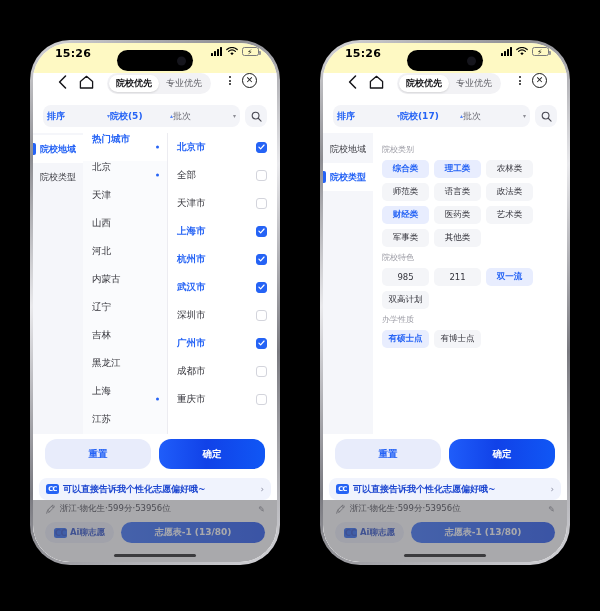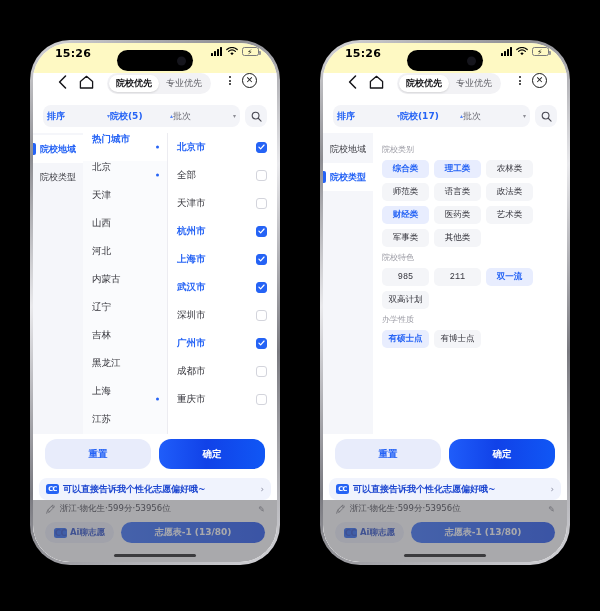--- a/index.html
+++ b/index.html
@@ -142,21 +142,21 @@
   .cbx.on { background:#2563f5; border-color:#2563f5; }
   .cbx svg { display:block; }
 
   
   .tagarea { flex:1 1 auto; background:#fff; padding:6px 8px 0 9px; overflow:hidden; }
   .tag-group-title { font-size:8px; color:#9b9ba4; margin:5px 0 5px; }
   .tag-row { display:flex; flex-wrap:wrap; gap:5px; }
   .tag {
     width:47px; height:18px; border-radius:5px; background:#f4f5f8;
     display:flex;align-items:center;justify-content:center;
-    font-size:8.5px; color:#34343c; white-space:nowrap; overflow:hidden;font-family:Liberation Mono, monospace;
+    font-size:8.5px; color:#34343c; white-space:nowrap; overflow:hidden;
   }
   .tag.sel { background:#e8edfe; color:#2563f5; font-weight:700; }
 
   
   .panel-actions {
     flex:0 0 38px; display:flex; align-items:center; gap:8px;
     padding: 5px 12px 9px; background:#fff;
   }
   .btn { flex:1; height:30px; border-radius:12px; display:flex;align-items:center;justify-content:center;
     font-size:9.5px; font-weight:700; }
@@ -336,29 +336,29 @@
               </div>
             <div class="city-item">
                 <span>全部</span>
                 <span class="cbx"></span>
               </div>
             <div class="city-item">
                 <span>天津市</span>
                 <span class="cbx"></span>
               </div>
             <div class="city-item sel">
-                <span>杭州市</span>
+                <span>上海市</span>
                 <span class="cbx on">
                   <svg width="7" height="6" viewBox="0 0 8 7">
                     <path d="M1 3.6 3 5.6 7 1.2" stroke="#fff" stroke-width="1.4" fill="none" stroke-linecap="round" stroke-linejoin="round"></path>
                   </svg>
                 </span>
               </div>
             <div class="city-item sel">
-                <span>上海市</span>
+                <span>杭州市</span>
                 <span class="cbx on">
                   <svg width="7" height="6" viewBox="0 0 8 7">
                     <path d="M1 3.6 3 5.6 7 1.2" stroke="#fff" stroke-width="1.4" fill="none" stroke-linecap="round" stroke-linejoin="round"></path>
                   </svg>
                 </span>
               </div>
             <div class="city-item sel">
                 <span>武汉市</span>
                 <span class="cbx on">
                   <svg width="7" height="6" viewBox="0 0 8 7">

